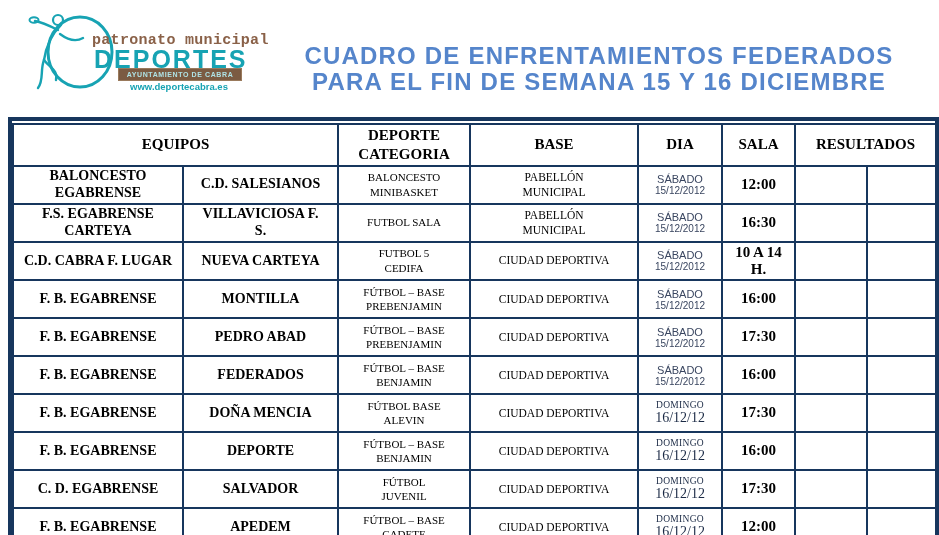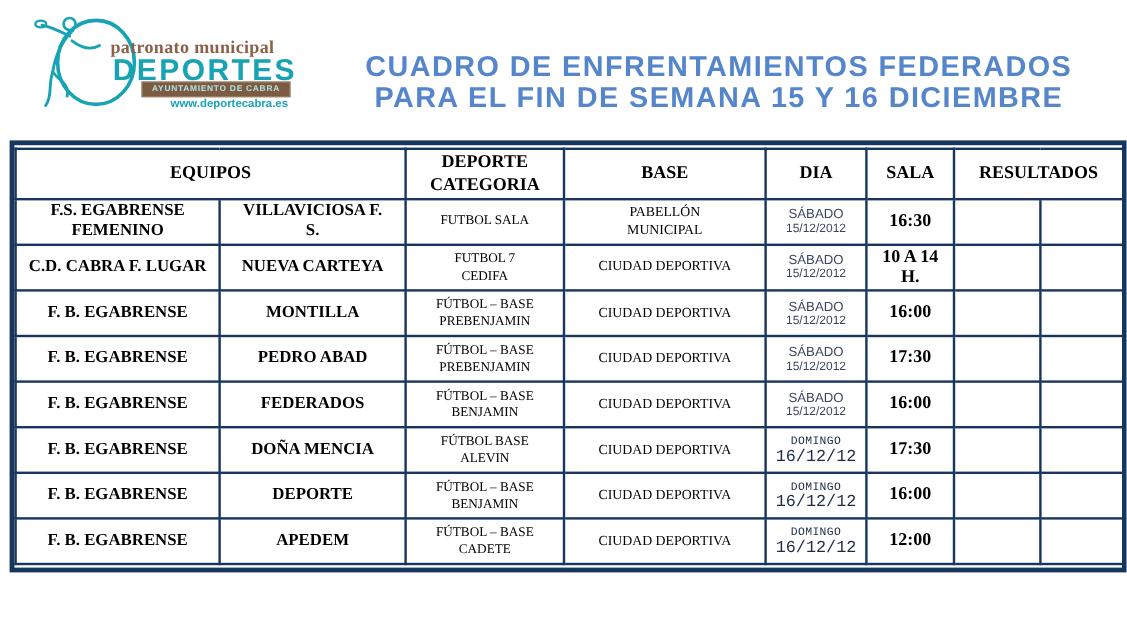--- a/index.html
+++ b/index.html
@@ -6,39 +6,39 @@
   .page {
     position:relative; width:939px; height:535px; background:#ffffff;
     font-family:"Liberation Serif", serif; overflow:hidden;
   }
 
   
   .logo { position:absolute; left:28px; top:6px; width:222px; height:96px; }
   .logo svg { position:absolute; left:0; top:2px; }
   .logo-line1 {
     position:absolute; left:64px; top:26px;
-    font-family:Liberation Serif, serif; font-weight:bold;
+    font-family:Liberation Mono, monospace; font-weight:bold;
     font-size:15px; color:#8A6148; letter-spacing:0.3px; white-space:nowrap;
   }
   .logo-name {
     position:absolute; left:66px; top:39px;
     font-family:"Liberation Sans", sans-serif; font-weight:bold;
     font-size:25px; color:#17A3B3; letter-spacing:2px; white-space:nowrap;
   }
   .logo-band {
     position:absolute; left:90px; top:62px; width:122px; height:11px;
     background:#7B5B42; border:1px solid #9a7a5c;
     display:flex; align-items:center; justify-content:center;
   }
   .logo-band span {
     font-family:"Liberation Sans", sans-serif; font-weight:bold;
     font-size:7px; color:#AFE3E6; letter-spacing:0.6px; white-space:nowrap;
   }
   .logo-url {
-    position:absolute; left:90px; top:75px; width:122px; text-align:right;
+    position:absolute; left:90px; top:75px; width:122px; text-align:center;
     font-family:"Liberation Sans", sans-serif; font-weight:bold;
     font-size:9.5px; color:#17A3B3; white-space:nowrap;
   }
 
   
   .title {
     position:absolute; left:279px; top:43px; width:640px; text-align:center;
     font-family:"Liberation Sans", sans-serif; font-weight:bold;
     font-size:24px; line-height:1.1; color:#5585CB; letter-spacing:1.2px;
   }
@@ -55,21 +55,21 @@
   table.fixtures th, table.fixtures td {
     border:2px solid #17365D; text-align:center; vertical-align:middle;
     padding:1px 2px; overflow:hidden; color:#000000;
   }
   th.h-main  { height:36px; font-size:15px; font-weight:bold; }
   th.h-dep   { height:36px; font-size:15px; font-weight:bold; white-space:pre-line; line-height:1.25; }
   td.team    { height:34px; font-size:14px; font-weight:bold; white-space:pre-line; line-height:1.15; }
   td.dep     { height:34px; font-size:11px; white-space:pre-line; line-height:1.3; }
   td.lug     { height:34px; font-size:11.5px; white-space:pre-line; line-height:1.3; }
   td.dia     { height:34px; }
-  td.dia .day, td.dia .date { display:block;font-family:Liberation Mono, monospace; }
+  td.dia .day, td.dia .date { display:block; }
   td.dia.sans .day  { font-family:"Liberation Sans", sans-serif; font-size:11px; color:#3A4660; }
   td.dia.sans .date { font-family:"Liberation Sans", sans-serif; font-size:10px; color:#3A4660; }
   td.dia.serif .day  { font-size:9.5px; color:#1B2A45; letter-spacing:0.3px; }
   td.dia.serif .date { font-size:14px;   color:#1B2A45; }
   td.hora    { height:34px; font-size:15px; font-weight:bold; white-space:pre-line; line-height:1.15; }
   td.res     { height:34px; }
 </style>
 </head>
 <body>
 
@@ -117,42 +117,58 @@
           <tr>
         <th colspan="2" class="h-main">EQUIPOS</th>
         <th class="h-dep">DEPORTE
 CATEGORIA</th>
         <th class="h-main">BASE</th>
         <th class="h-main">DIA</th>
         <th class="h-main">SALA</th>
         <th colspan="2" class="h-main">RESULTADOS</th>
       </tr>
 
+      <tr>
+        <td class="team">BALONCESTO
+EGABRENSE</td>
+        <td class="team">C.D. SALESIANOS</td>
+        <td class="dep">BALONCESTO
+MINIBASKET</td>
+        <td class="lug">PABELLÓN
+MUNICIPAL</td>
+        <td class="dia sans">
+          <span class="day">SÁBADO</span>
+          <span class="date">15/12/2012</span>
+        </td>
+        <td class="hora">12:00</td>
+        <td class="res"></td>
+        <td class="res"></td>
+      </tr>
 
       <tr>
         <td class="team">F.S. EGABRENSE
-FEMENINO</td>
+CARTEYA</td>
         <td class="team">VILLAVICIOSA F.
 S.</td>
         <td class="dep">FUTBOL SALA</td>
         <td class="lug">PABELLÓN
 MUNICIPAL</td>
         <td class="dia sans">
           <span class="day">SÁBADO</span>
           <span class="date">15/12/2012</span>
         </td>
         <td class="hora">16:30</td>
         <td class="res"></td>
         <td class="res"></td>
       </tr>
 
       <tr>
         <td class="team">C.D. CABRA F. LUGAR</td>
         <td class="team">NUEVA CARTEYA</td>
-        <td class="dep">FUTBOL 7
+        <td class="dep">FUTBOL 5
 CEDIFA</td>
         <td class="lug">CIUDAD DEPORTIVA</td>
         <td class="dia sans">
           <span class="day">SÁBADO</span>
           <span class="date">15/12/2012</span>
         </td>
         <td class="hora">10 A 14
 H.</td>
         <td class="res"></td>
         <td class="res"></td>
@@ -226,20 +242,34 @@
         <td class="lug">CIUDAD DEPORTIVA</td>
         <td class="dia serif">
           <span class="day">DOMINGO</span>
           <span class="date">16/12/12</span>
         </td>
         <td class="hora">16:00</td>
         <td class="res"></td>
         <td class="res"></td>
       </tr>
 
+      <tr>
+        <td class="team">C. D. EGABRENSE</td>
+        <td class="team">SALVADOR</td>
+        <td class="dep">FÚTBOL
+JUVENIL</td>
+        <td class="lug">CIUDAD DEPORTIVA</td>
+        <td class="dia serif">
+          <span class="day">DOMINGO</span>
+          <span class="date">16/12/12</span>
+        </td>
+        <td class="hora">17:30</td>
+        <td class="res"></td>
+        <td class="res"></td>
+      </tr>
 
       <tr>
         <td class="team">F. B. EGABRENSE</td>
         <td class="team">APEDEM</td>
         <td class="dep">FÚTBOL – BASE
 CADETE</td>
         <td class="lug">CIUDAD DEPORTIVA</td>
         <td class="dia serif">
           <span class="day">DOMINGO</span>
           <span class="date">16/12/12</span>

